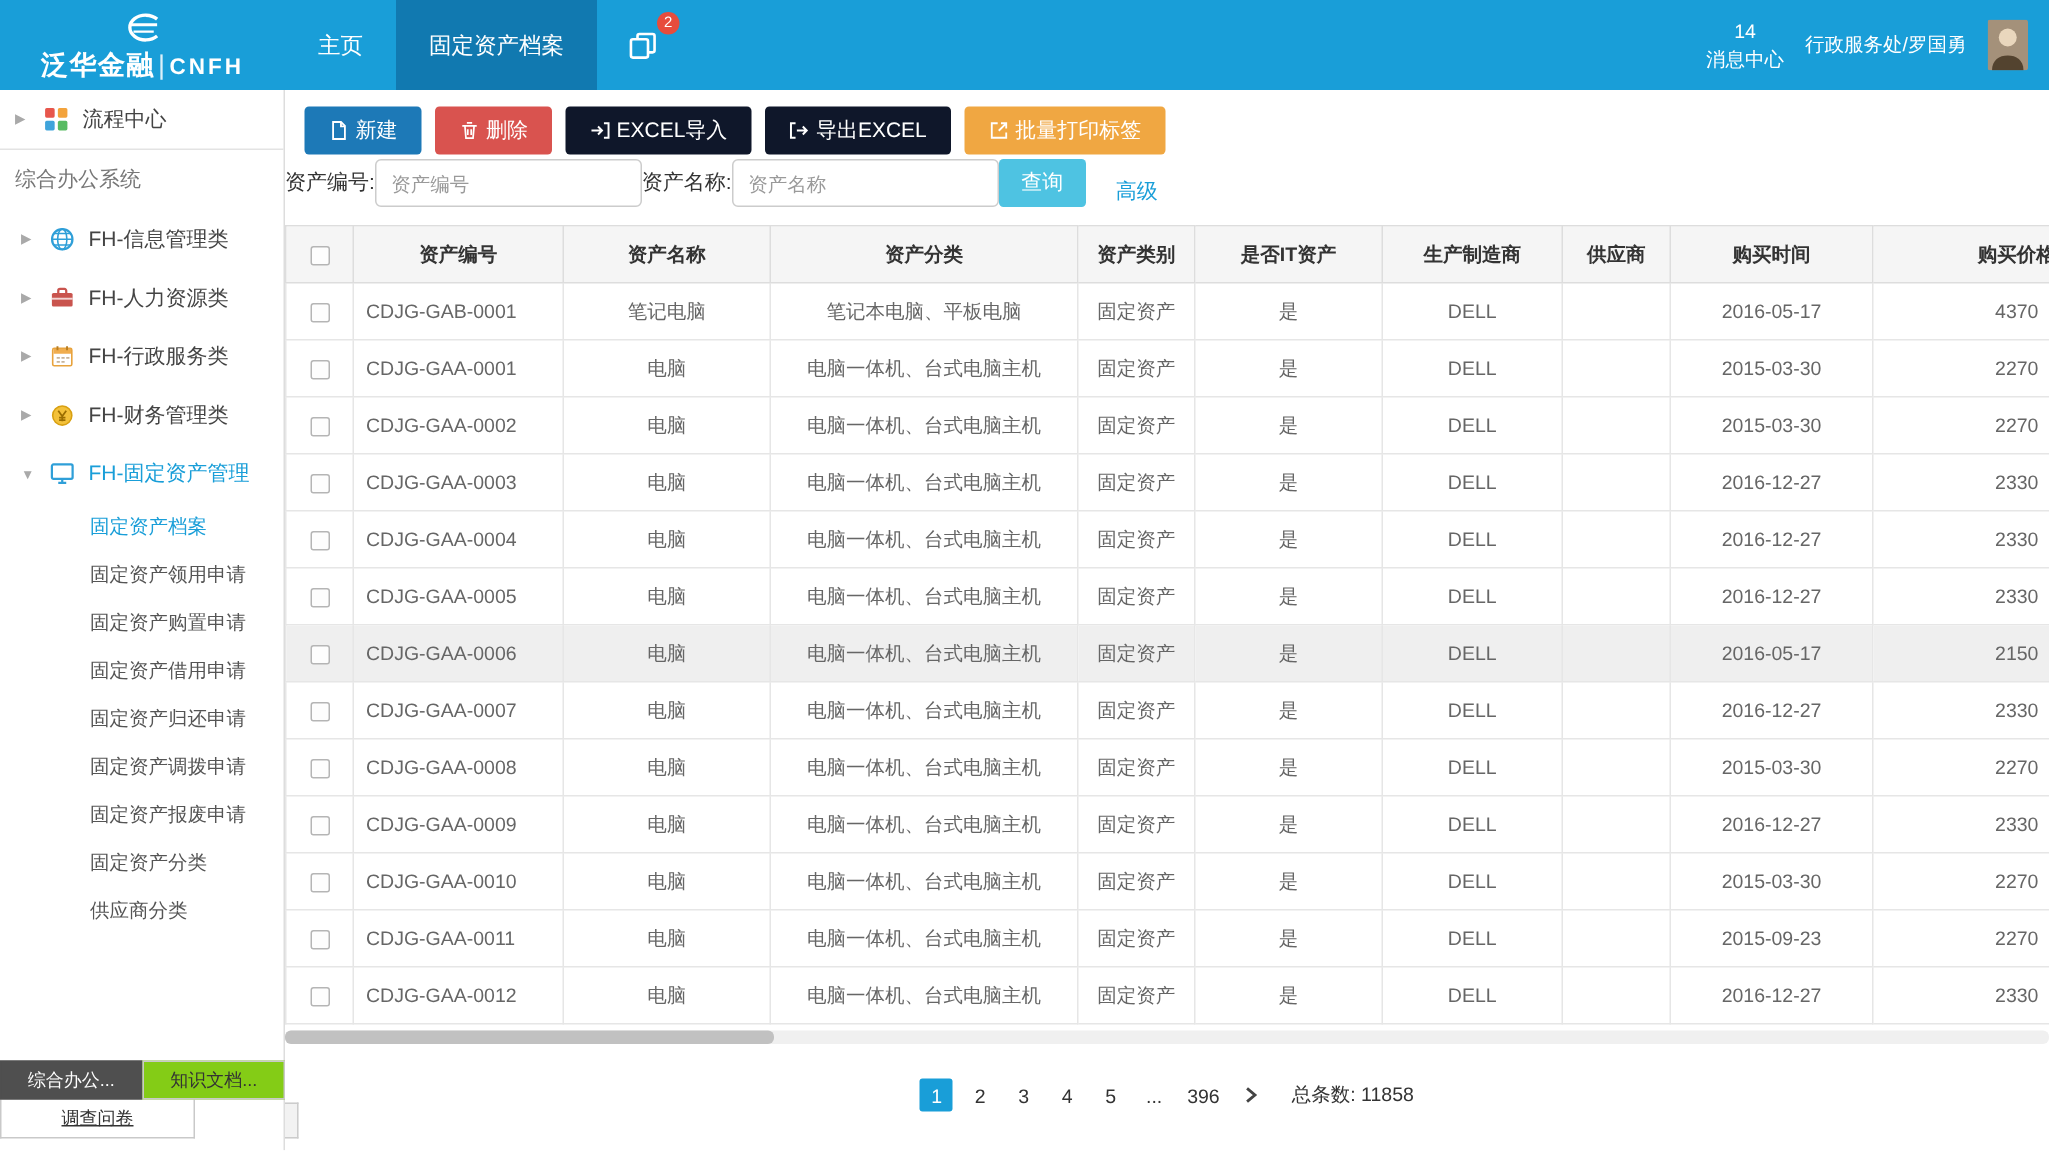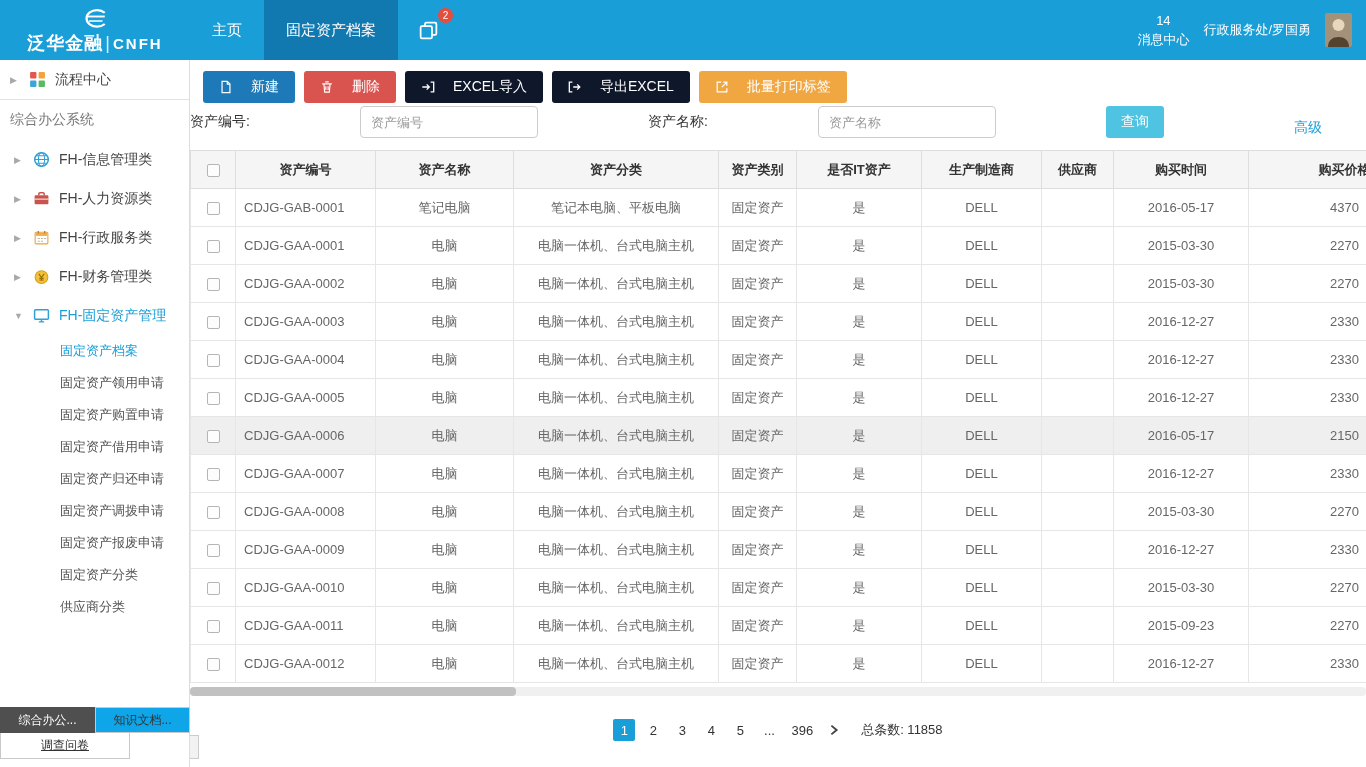--- a/index.html
+++ b/index.html
@@ -32,36 +32,36 @@
   .caret { color:#a9a9a9; font-size:9px; width:10px; flex:0 0 auto; }
   .micon { width:17px; height:17px; display:inline-flex; flex:0 0 auto; }
   .micon svg { width:100%; height:100%; }
   .section-title { height:40px; display:flex; align-items:center; padding-left:10px; font-size:14px; color:#777; }
   .menu-item { height:39px; display:flex; align-items:center; gap:9px; padding-left:14px; font-size:14px; color:#444; cursor:pointer; white-space:nowrap; }
   .menu-item.expanded .mlabel { color:#199ed8; }
   .submenu-item { height:32px; line-height:32px; padding-left:60px; font-size:13px; color:#555; cursor:pointer; white-space:nowrap; }
   .submenu-item.active { color:#199ed8; }
   .sidebar-bottom { position:absolute; bottom:8px; left:0; width:190px; }
   .btabs { display:flex; }
-  .btab { flex:1; height:26px; display:flex; align-items:center; justify-content:center; font-size:12px; border:1px solid #c9c9c9; background:#0ea5e9; color:#333; cursor:pointer; white-space:nowrap; overflow:hidden; }
+  .btab { flex:1; height:26px; display:flex; align-items:center; justify-content:center; font-size:12px; border:1px solid #c9c9c9; background:#84cc16; color:#333; cursor:pointer; white-space:nowrap; overflow:hidden; }
   .btab.active { background:#4f4f4f; border-color:#4f4f4f; color:#fff; }
   .btab-survey { width:130px; height:26px; display:flex; align-items:center; justify-content:center; font-size:12px; border:1px solid #c9c9c9; border-top:none; background:#fff; color:#333; cursor:pointer;text-decoration:underline; }
   .collapse-handle { position:absolute; left:190px; top:735px; width:9px; height:24px; background:#f2f2f2; border:1px solid #ccc; border-left:none; cursor:pointer; }
 
   
   .toolbar { position:absolute; left:203px; top:71px; display:flex; gap:9px; }
-  .btn { height:32px; display:inline-flex; align-items:center; gap:18px; padding:0 16px; color:#fff; font-size:14px; border:none; border-radius:3px; cursor:pointer; white-space:nowrap; font-family:inherit; }
+  .btn { height:32px; display:inline-flex; align-items:center; gap:4px; padding:0 16px; color:#fff; font-size:14px; border:none; border-radius:3px; cursor:pointer; white-space:nowrap; font-family:inherit; }
   .btn svg { width:14px; height:14px; }
   .btn-new { background:#1d79b7; }
   .btn-del { background:#d9534f; }
   .btn-imp, .btn-exp { background:#0f172a; }
   .btn-print { background:#f0a742; }
 
   
-  .search-row { position:absolute; left:190px; top:104px; width:1176px; height:36px; display:flex; align-items:center; justify-content:space-between; padding-right:44px; gap:0; font-size:14px; color:#333; }
+  .search-row { position:absolute; left:190px; top:104px; width:1176px; height:36px; display:flex; align-items:center; justify-content:flex-start; padding-right:44px; gap:0; font-size:14px; color:#333; }
   .search-row label { white-space:nowrap; }
   .search-row input { width:178px; height:32px; border:1px solid #ccc; border-radius:4px; padding:0 10px; font-size:13px; color:#333; font-family:inherit; outline:none; }
   .search-row input::placeholder { color:#9a9a9a; }
   .btn-query { width:58px; height:32px; background:#4ec3e2; color:#fff; border:none; border-radius:3px; font-size:14px; cursor:pointer; font-family:inherit; }
   .advanced { color:#199ed8; margin-left:20px; font-size:14px; cursor:pointer; text-decoration:none;margin-top:12px; }
 
   
   .table-wrap { position:absolute; left:190px; top:150px; width:1176px; height:546px; overflow:hidden; }
   table { border-collapse:collapse; table-layout:fixed; width:1250px; }
   thead th { background:#f5f5f5; border:1px solid #ddd; height:38px; font-size:13px; font-weight:bold; color:#333; text-align:center; white-space:nowrap; overflow:hidden; }

